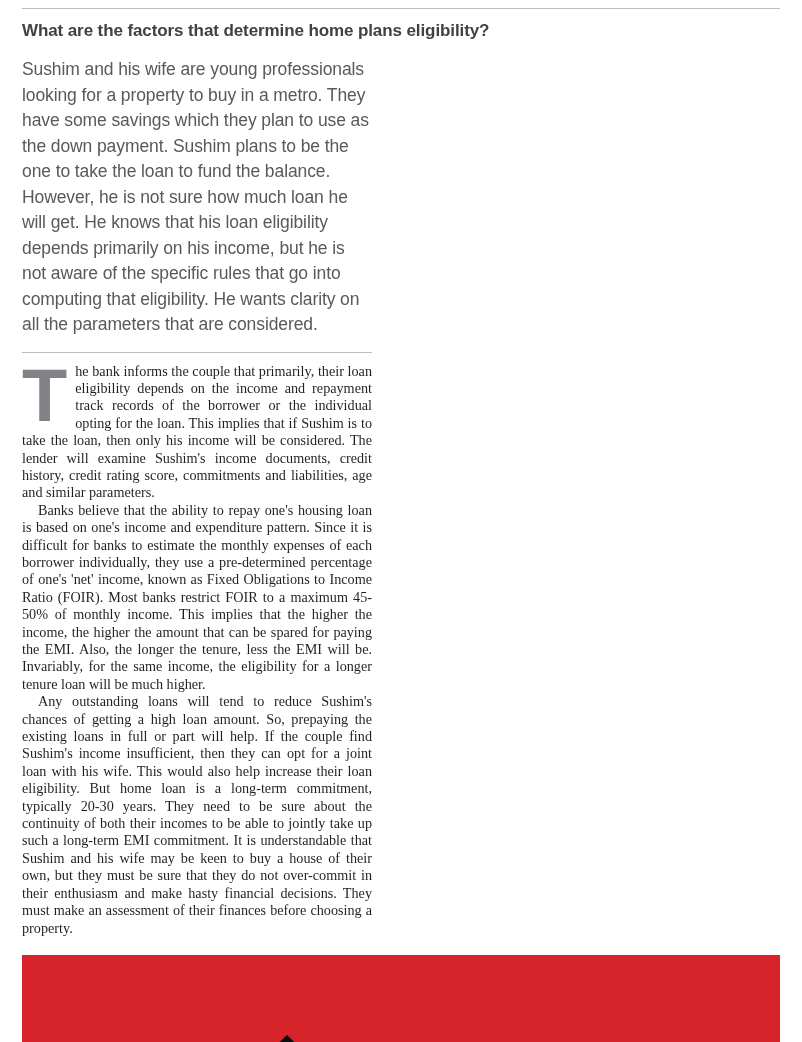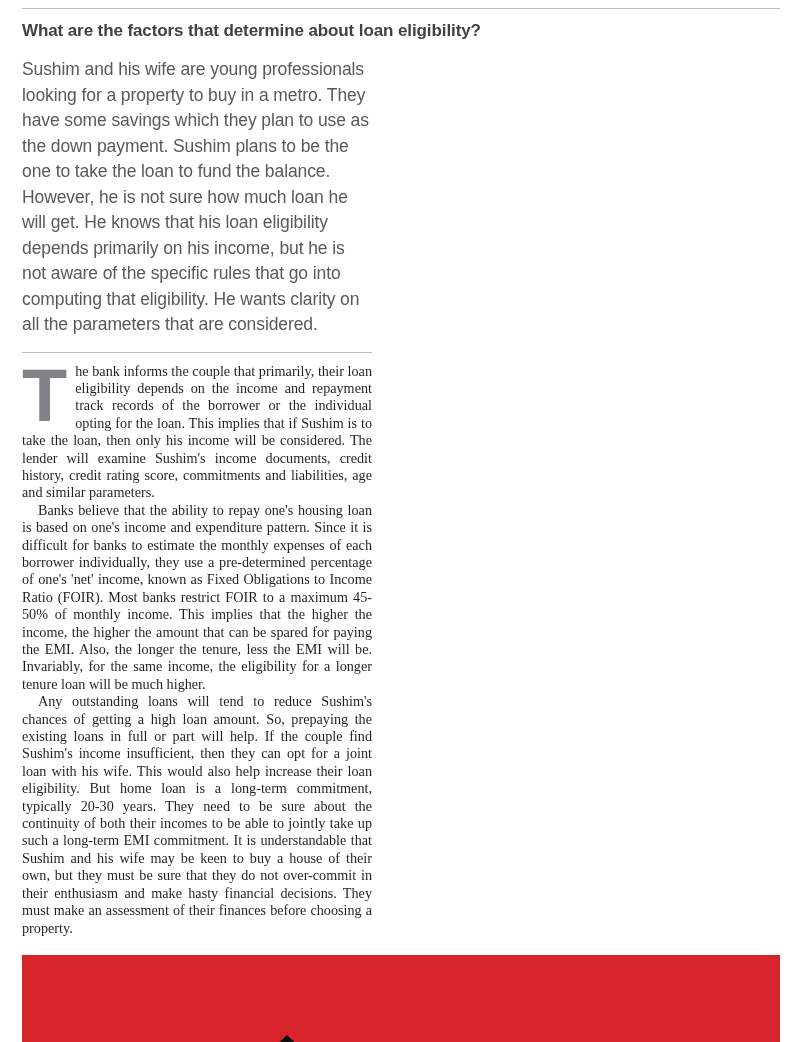--- a/index.html
+++ b/index.html
@@ -119,21 +119,21 @@
   }
 </style>
 </head>
 <body>
 
 <div class="page">
 
 
   <div class="rule"></div>
 
-  <div class="subhead">What are the factors that determine about loan eligibility?</div>
+  <div class="subhead">What are the factors that determine home plans eligibility?</div>
 
   <div class="content">
 
     <div class="left-col">
       <div class="standfirst">Sushim and his wife are young professionals looking for a property to buy in a metro. They have some savings which they plan to use as the down payment. Sushim plans to be the one to take the loan to fund the balance. However, he is not sure how much loan he will get. He knows that his loan eligibility depends primarily on his income, but he is not aware of the specific rules that go into computing that eligibility. He wants clarity on all the parameters that are considered.</div>
       <div class="body-divider"></div>
       <div class="body-text">
         <p class="first"><span class="dropcap">T</span><span>he bank informs the couple that primarily, their loan eligibility depends on the income and repayment track records of the borrower or the individual opting for the loan. This implies that if Sushim is to take the loan, then only his income will be considered. The lender will examine Sushim's income documents, credit history, credit rating score, commitments and liabilities, age and similar parameters.</span></p>
         <p>Banks believe that the ability to repay one's housing loan is based on one's income and expenditure pattern. Since it is difficult for banks to estimate the monthly expenses of each borrower individually, they use a pre-determined percentage of one's 'net' income, known as Fixed Obligations to Income Ratio (FOIR). Most banks restrict FOIR to a maximum 45-50% of monthly income. This implies that the higher the income, the higher the amount that can be spared for paying the EMI. Also, the longer the tenure, less the EMI will be. Invariably, for the same income, the eligibility for a longer tenure loan will be much higher.</p>
         <p>Any outstanding loans will tend to reduce Sushim's chances of getting a high loan amount. So, prepaying the existing loans in full or part will help. If the couple find Sushim's income insufficient, then they can opt for a joint loan with his wife. This would also help increase their loan eligibility. But home loan is a long-term commitment, typically 20-30 years. They need to be sure about the continuity of both their incomes to be able to jointly take up such a long-term EMI commitment. It is understandable that Sushim and his wife may be keen to buy a house of their own, but they must be sure that they do not over-commit in their enthusiasm and make hasty financial decisions. They must make an assessment of their finances before choosing a property.</p>

